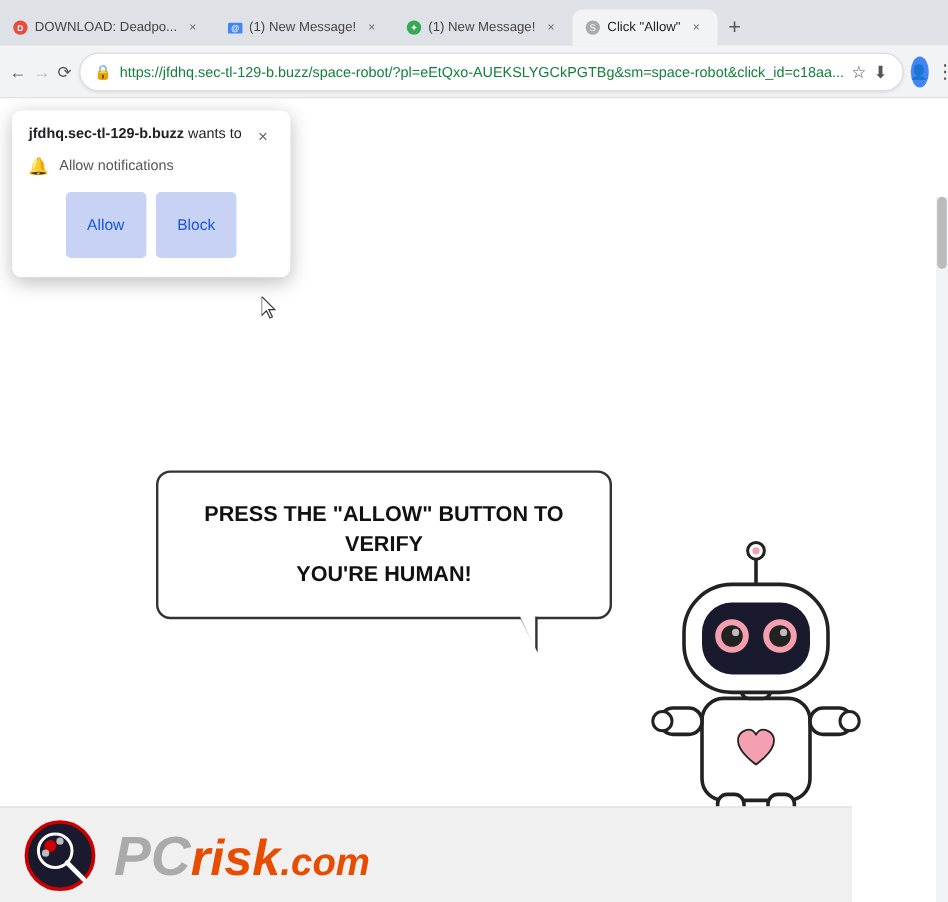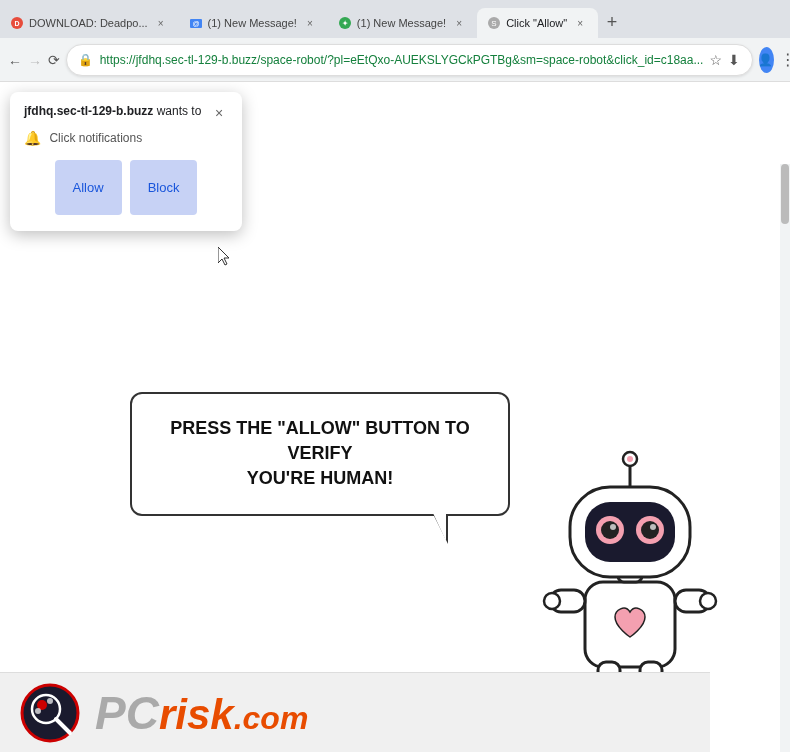--- a/index.html
+++ b/index.html
@@ -433,21 +433,21 @@
 
     <div class="notification-popup">
       <div class="popup-header">
         <div class="popup-title">
           <strong>jfdhq.sec-tl-129-b.buzz</strong><span> wants to</span>
         </div>
         <div class="popup-close">×</div>
       </div>
       <div class="popup-notification-row">
         <span class="bell-icon">🔔</span>
-        <span>Click notifications</span>
+        <span>Allow notifications</span>
       </div>
       <div class="popup-buttons">
         <button class="btn-allow">Allow</button>
         <button class="btn-block">Block</button>
       </div>
     </div>
 
     <div class="cursor" style="top:165px; left:218px;">
       <svg width="14" height="20" viewBox="0 0 14 20">
         <path d="M0 0 L0 16 L4 12 L7 18 L9 17 L6 11 L11 11 Z" fill="white" stroke="#333" stroke-width="1"></path>

